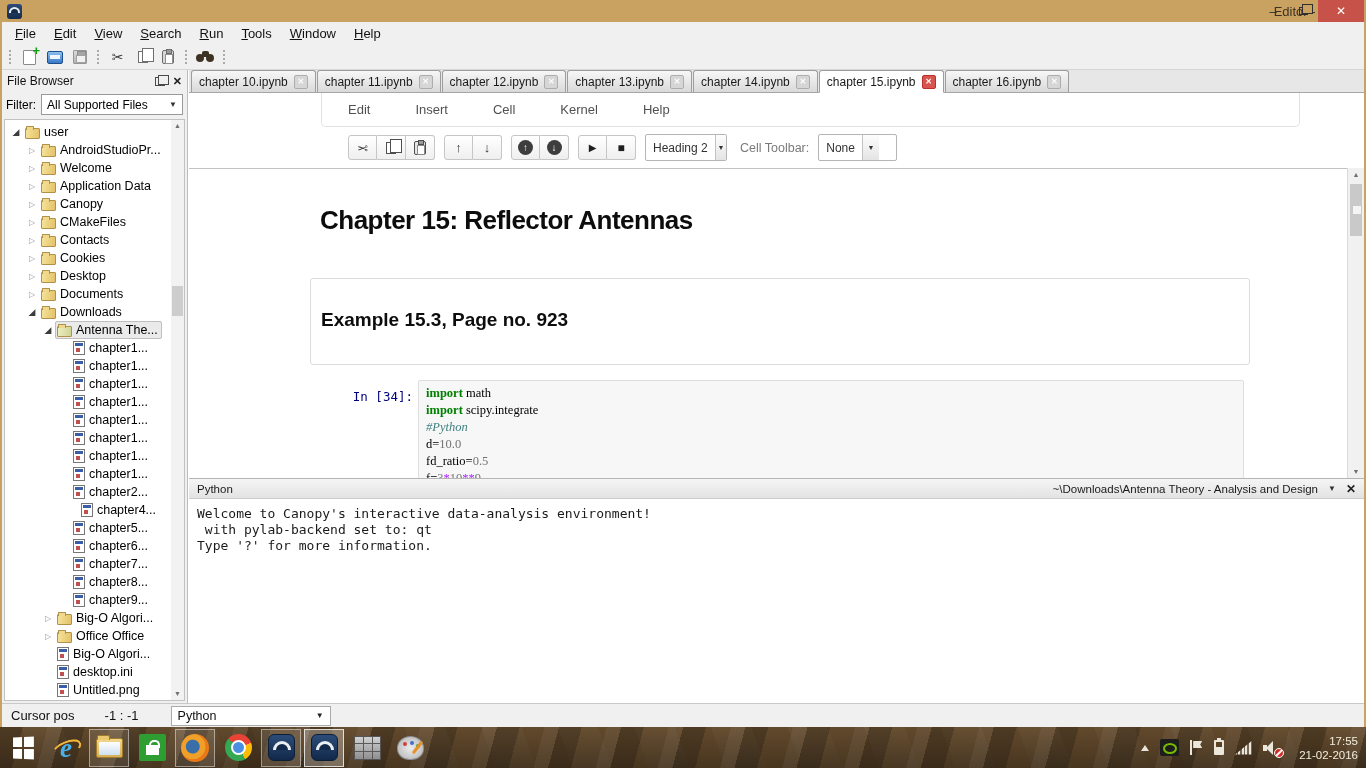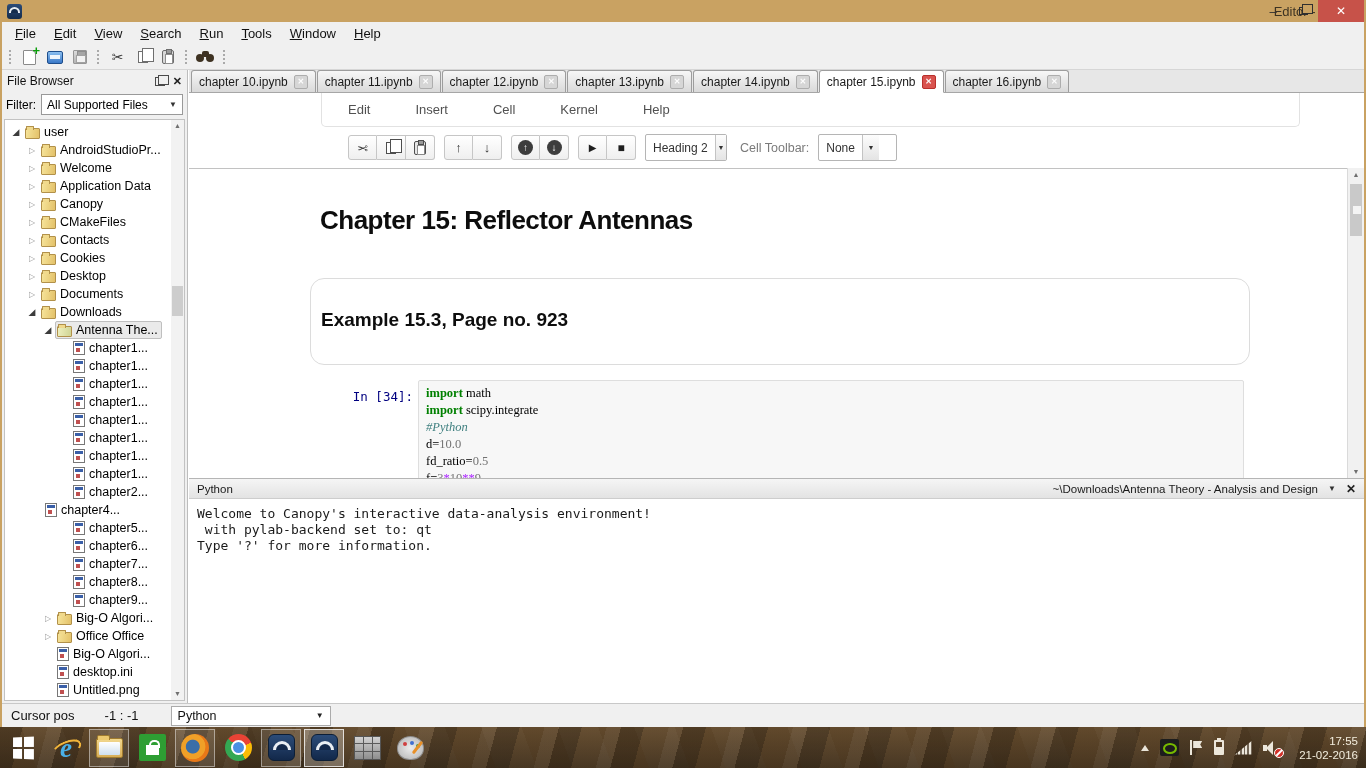--- a/index.html
+++ b/index.html
@@ -104,21 +104,21 @@
   .ic-circ{width:15px;height:15px;border-radius:50%;background:#3d3d3d;color:#fff;font-size:10px;line-height:15px;text-align:center;font-weight:bold}
   .ic-run{font-size:10px;color:#1f1f1f}
   .ic-stop{font-size:12px;color:#1f1f1f;line-height:1}
   .nb-select{height:27px;background:#fff;border:1px solid #b5b5b5;border-radius:2px;display:flex;align-items:center;font-size:12px;color:#333}
   .sel-text{padding:0 7px;white-space:nowrap}
   .sel-arrow{width:17px;align-self:stretch;border-left:1px solid #c3c3c3;display:flex;align-items:center;justify-content:center;font-size:7px;color:#333;background:linear-gradient(#fdfdfd,#e4e4e4)}
   .cell-toolbar-label{font-size:12.5px;color:#7a7a7a;margin-left:4px;white-space:nowrap}
 
   .nbcontent{position:absolute;left:0;right:17px;top:98px;bottom:0;border-top:1px solid #c2c2c2;background:#fff;overflow:hidden}
   .nb-heading{position:absolute;left:131px;top:36px;font-size:26px;font-weight:bold;color:#0d0d0d;letter-spacing:-.5px}
-  .example-box{position:absolute;left:121px;top:109px;width:940px;height:87px;border:1px solid #dcdcdc;border-radius:14px}
+  .example-box{position:absolute;left:121px;top:109px;width:940px;height:87px;border:1px solid #dcdcdc;border-radius:3px}
   .example-title{position:absolute;left:10px;top:30px;font-size:19px;font-weight:bold;color:#0d0d0d}
   .cell{position:absolute;left:0;top:209px;right:0;height:120px}
   .cell-prompt{position:absolute;left:158px;top:11px;width:66px;text-align:right;font-family:"DejaVu Sans Mono",monospace;font-size:12.5px;color:#000080}
   .cell-input{position:absolute;left:229px;top:2px;width:826px;height:118px;background:#f7f7f7;border:1px solid #dedede;border-radius:2px;overflow:hidden;padding:4px 0 0 7px}
   .code-line{font-family:Liberation Serif, serif;font-size:12.5px;line-height:17px;white-space:pre}
   .tok-k{color:#008000;font-weight:bold}
   .tok-c{color:#408080;font-style:italic}
   .tok-n{color:#737373}
   .tok-o{color:#AA22FF}
   .tok-p{color:#000}
@@ -413,21 +413,21 @@
                 <span class="tr-label">chapter1...</span>
               </span>
             </div>
             <div class="tree-row" style="padding-left: 52px;">
               <span class="tr-arrow"></span>
               <span class="tr-hl">
                 <span class="tr-ico ico-file"></span>
                 <span class="tr-label">chapter2...</span>
               </span>
             </div>
-            <div class="tree-row" style="padding-left: 24px;">
+            <div class="tree-row" style="padding-left: 36px; justify-content: center;">
               <span class="tr-arrow"></span>
               <span class="tr-hl">
                 <span class="tr-ico ico-file"></span>
                 <span class="tr-label">chapter4...</span>
               </span>
             </div>
             <div class="tree-row" style="padding-left: 52px;">
               <span class="tr-arrow"></span>
               <span class="tr-hl">
                 <span class="tr-ico ico-file"></span>

